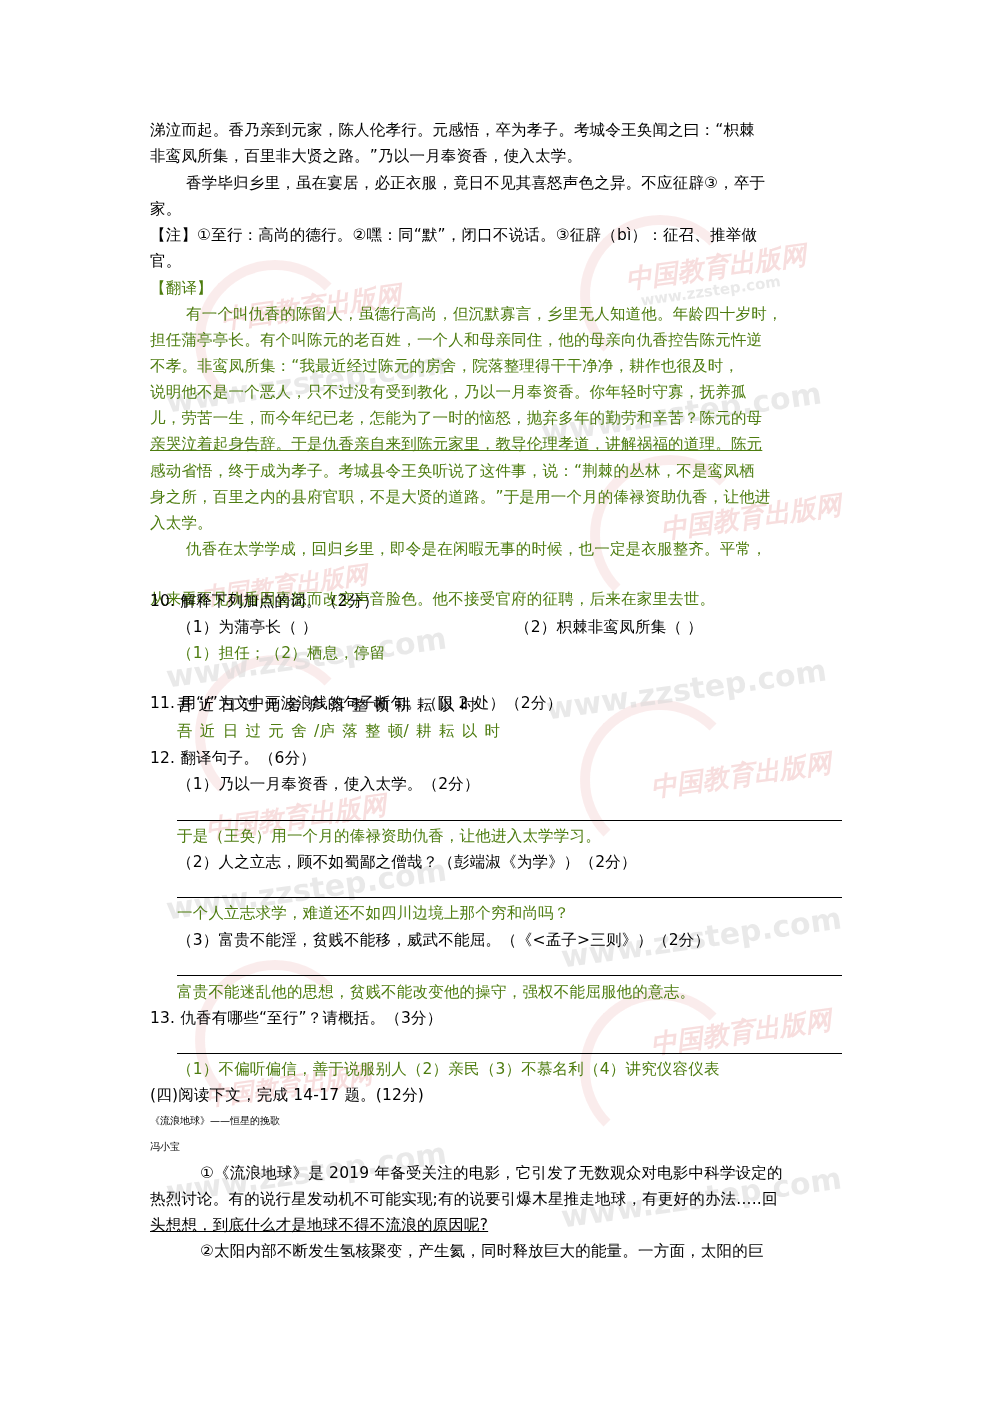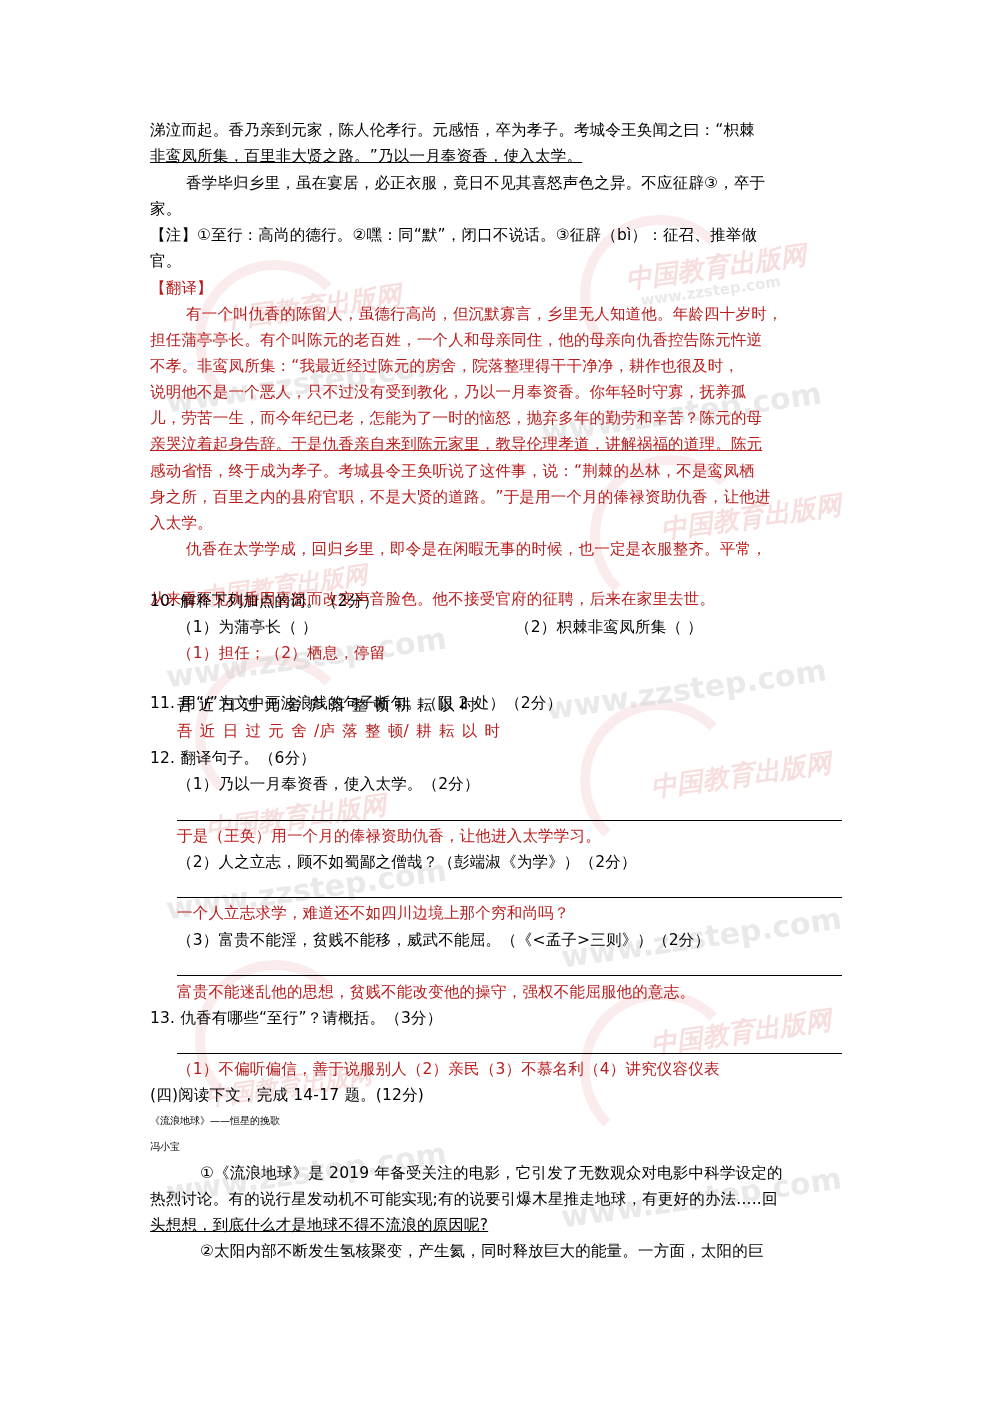--- a/index.html
+++ b/index.html
@@ -1,21 +1,21 @@
 <!DOCTYPE html>
 <html><head>
   <meta charset="utf-8">
   <style>
     html, body { margin: 0; padding: 0; background: #ffffff; }
     body { width: 993px; height: 1404px; position: relative; overflow: hidden;
            font-family: "DejaVu Sans", "Liberation Sans", sans-serif; color: #000; }
     .page { position: absolute; left: 0; top: 0; width: 993px; height: 1404px; }
     .line { position: absolute; left: 150px; font-size: 15.5px; line-height: 26px;
             white-space: nowrap; letter-spacing: 0.2px; }
-    .red { color: #b91c1c; }
+    .red { color: #4d7c0f; }
     .indent { left: 186px; }
     .sub { left: 177px; }
     .rule { position: absolute; left: 177px; width: 665px; height: 0; border-top: 1px solid #000; }
     .center { position: absolute; left: 150px; width: 693px; text-align: left;
               font-size: 10px; line-height: 26px; }
     .wm { position: absolute; pointer-events: none; font-family: "DejaVu Sans", sans-serif;
           font-weight: bold; color: #d8d8d8; opacity: 0.55; transform: rotate(-8deg); white-space: nowrap; }
     .wm-cn { color: #f2c4c4; font-family: "DejaVu Serif", serif; font-style: italic; }
     .wm-arc { position: absolute; border-radius: 50%; border: 10px solid #f6d7d7; opacity: 0.45;
               border-right-color: transparent; border-bottom-color: transparent; pointer-events: none; }
@@ -45,21 +45,21 @@
   <div class="wm wm-cn" style="left:650px;top:758px;font-size:26px;">中国教育出版网</div>
   <div class="wm wm-cn" style="left:205px;top:800px;font-size:26px;">中国教育出版网</div>
   <div class="wm" style="left:165px;top:872px;font-size:30px;">www.zzstep.com</div>
   <div class="wm" style="left:560px;top:920px;font-size:30px;">www.zzstep.com</div>
   <div class="wm wm-cn" style="left:650px;top:1015px;font-size:26px;">中国教育出版网</div>
   <div class="wm wm-cn" style="left:205px;top:1070px;font-size:24px;">中国教育出版网</div>
   <div class="wm" style="left:165px;top:1155px;font-size:30px;">www.zzstep.com</div>
   <div class="wm" style="left:560px;top:1180px;font-size:30px;">www.zzstep.com</div>
 
   <div class="line" style="top:117px;">涕泣而起。香乃亲到元家，陈人伦孝行。元感悟，卒为孝子。考城令王奂闻之曰：“枳棘</div>
-  <div class="line" style="top:143px;text-decoration:underline;">非鸾凤所集，百里非大贤之路。”乃以一月奉资香，使入太学。</div>
+  <div class="line" style="top:143px;">非鸾凤所集，百里非大贤之路。”乃以一月奉资香，使入太学。</div>
   <div class="line indent" style="top:170px;">香学毕归乡里，虽在宴居，必正衣服，竟日不见其喜怒声色之异。不应征辟③，卒于</div>
   <div class="line" style="top:196px;">家。</div>
 
   <div class="line" style="top:222px;">【注】①至行：高尚的德行。②嘿：同“默”，闭口不说话。③征辟（bì）：征召、推举做</div>
   <div class="line" style="top:248px;">官。</div>
 
   <div class="line red" style="top:275px;">【翻译】</div>
   <div class="line red indent" style="top:301px;">有一个叫仇香的陈留人，虽德行高尚，但沉默寡言，乡里无人知道他。年龄四十岁时，</div>
   <div class="line red" style="top:327px;">担任蒲亭亭长。有个叫陈元的老百姓，一个人和母亲同住，他的母亲向仇香控告陈元忤逆</div>
   <div class="line red" style="top:353px;">不孝。非鸾凤所集：“我最近经过陈元的房舍，院落整理得干干净净，耕作也很及时，</div>

